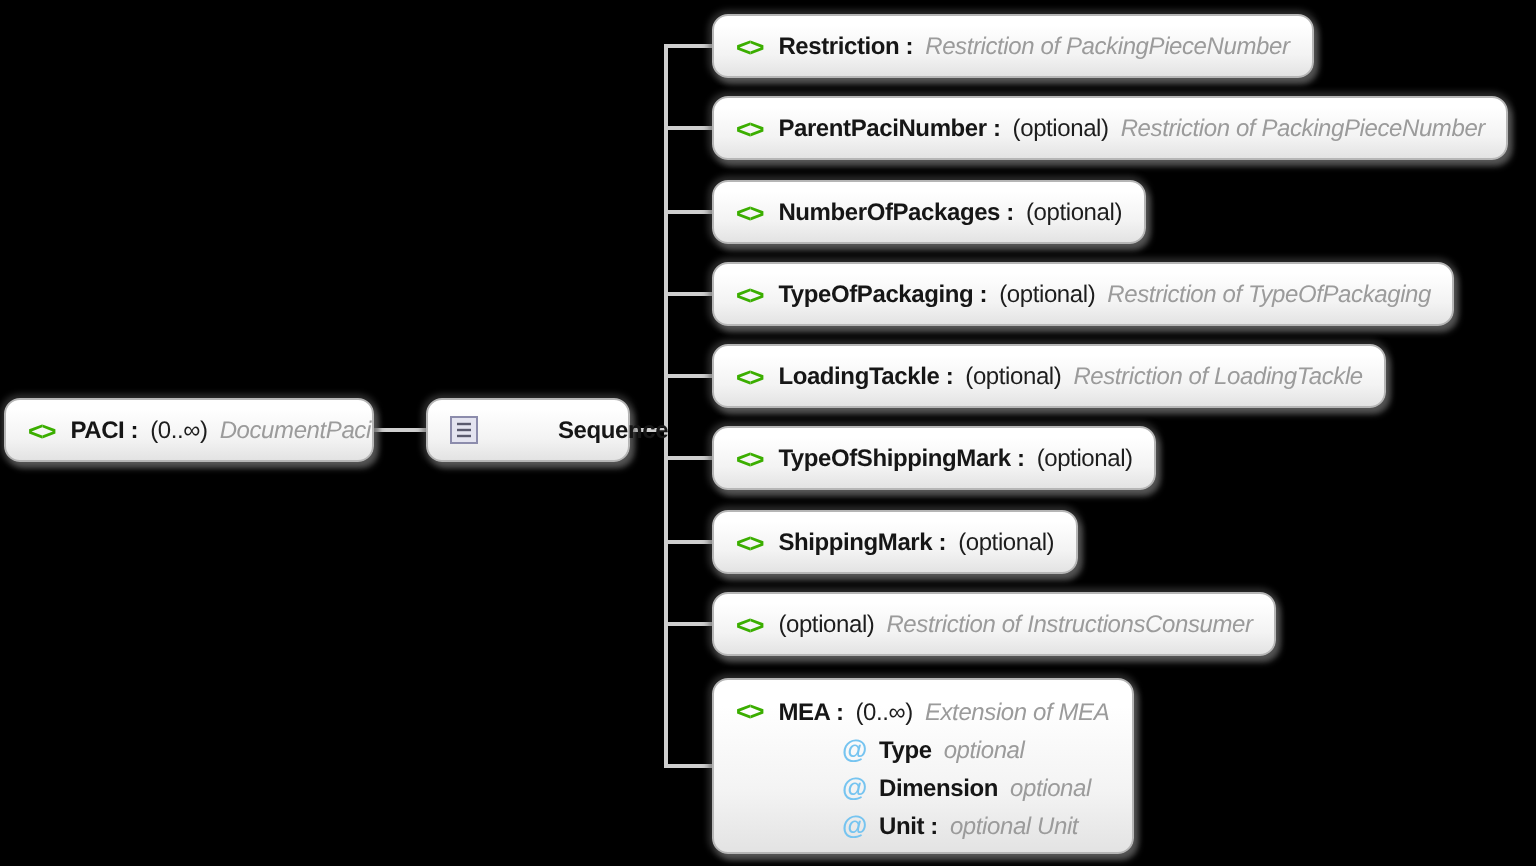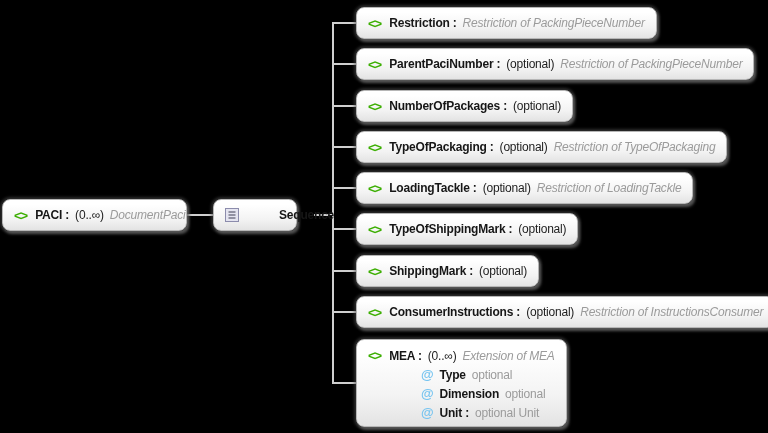--- a/index.html
+++ b/index.html
@@ -21,21 +21,21 @@
   .ncard{font-weight:400;color:#1d1d1d;}
   .nanno{font-style:italic;color:#9b9b9b;}
   .seg:empty{display:none;}
   .seqicon{display:inline-flex;width:14px;height:14px;}
   
   #mea{flex-direction:column;align-items:flex-start;height:88px;padding:8px 11px 6px 11px;gap:4px;}
   .mea-header{display:flex;align-items:center;gap:6px;height:18px;}
   .attr-row{display:flex;align-items:center;gap:6px;margin-left:53px;height:16px;}
   .aicon{color:#76C4F0;font-weight:800;font-size:13px;}
   .aname{font-weight:700;color:#161616;}
-  .aanno{color:#9b9b9b;}
+  .aanno{font-style:italic;color:#9b9b9b;}
   
   .hline,.vline{position:absolute;background:#cfcfcf;}
   .hline{height:2px;}
   .vline{width:2px;}
 </style>
 </head>
 <body>
 
 <div id="stage">
 
@@ -52,21 +52,21 @@
   <div class="hline" style="left:332px;top:311px;width:24px;"></div>
   <div class="hline" style="left:332px;top:382px;width:24px;"></div>
 
   <div class="node" style="left:2px;top:199px;width:185px;">
     <span class="eicon">&lt;&gt;</span>
     <span class="nname seg">PACI :</span>
     <span class="ncard seg">(0..∞)</span>
     <span class="nanno seg">DocumentPaci</span>
   </div>
 
-  <div class="node" style="left:213px;top:199px;width:84px;gap:40px;">
+  <div class="node" style="left:213px;top:199px;width:102px;gap:40px;">
     <span class="seqicon">
       <svg width="14" height="14" viewBox="0 0 14 14">
         <rect x="0.5" y="0.5" width="13" height="13" fill="#e4e4f0" stroke="#8c8cac"></rect>
         <line x1="3.5" y1="4" x2="10.5" y2="4" stroke="#5a5a6e" stroke-width="1.2"></line>
         <line x1="3.5" y1="7" x2="10.5" y2="7" stroke="#5a5a6e" stroke-width="1.2"></line>
         <line x1="3.5" y1="10" x2="10.5" y2="10" stroke="#5a5a6e" stroke-width="1.2"></line>
       </svg>
     </span>
     <span class="nname">Sequence</span>
   </div>
@@ -112,21 +112,20 @@
   </div>
 
   <div class="node child" style="top:255px;">
     <span class="eicon">&lt;&gt;</span>
     <span class="nname seg">ShippingMark :</span>
     <span class="ncard seg">(optional)</span>
   </div>
 
   <div class="node child" style="top:296px;">
     <span class="eicon">&lt;&gt;</span>
-    <span class="nname seg">ConsumerInstructions :</span>
     <span class="ncard seg">(optional)</span>
     <span class="nanno seg">Restriction of InstructionsConsumer</span>
   </div>
 
   <div class="node child" id="mea" style="top:339px;min-width:209px;">
     <div class="mea-header">
       <span class="eicon">&lt;&gt;</span>
       <span class="nname seg">MEA :</span>
       <span class="ncard seg">(0..∞)</span>
       <span class="nanno seg">Extension of MEA</span>

